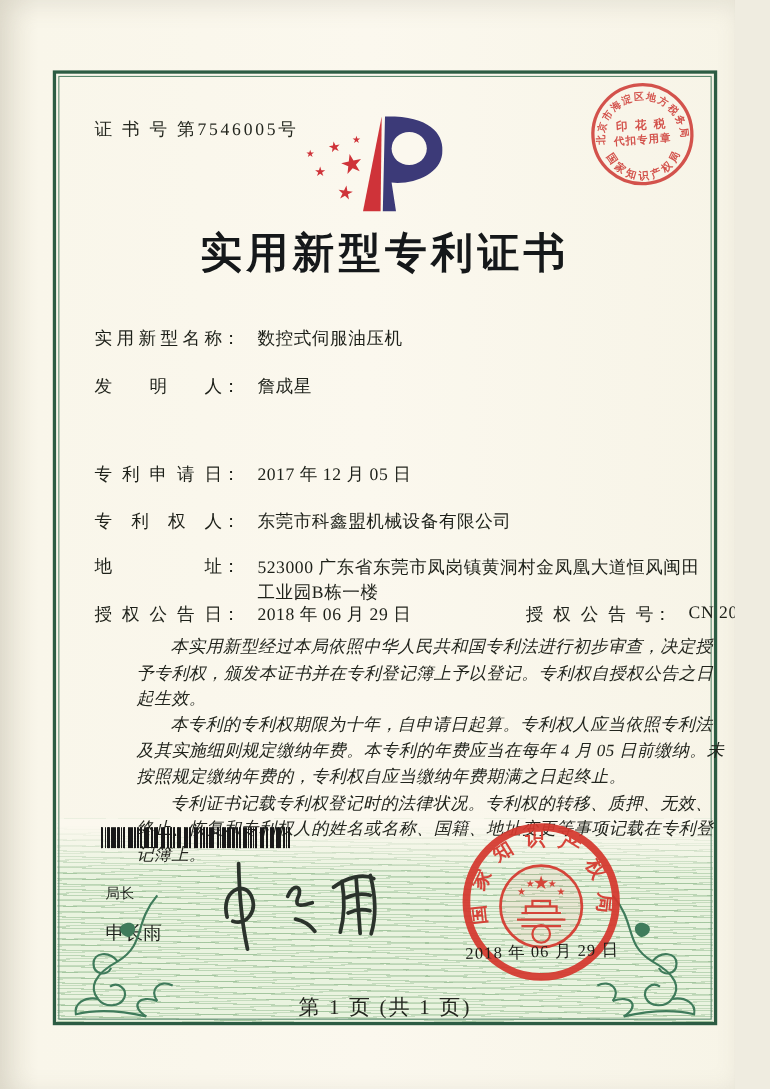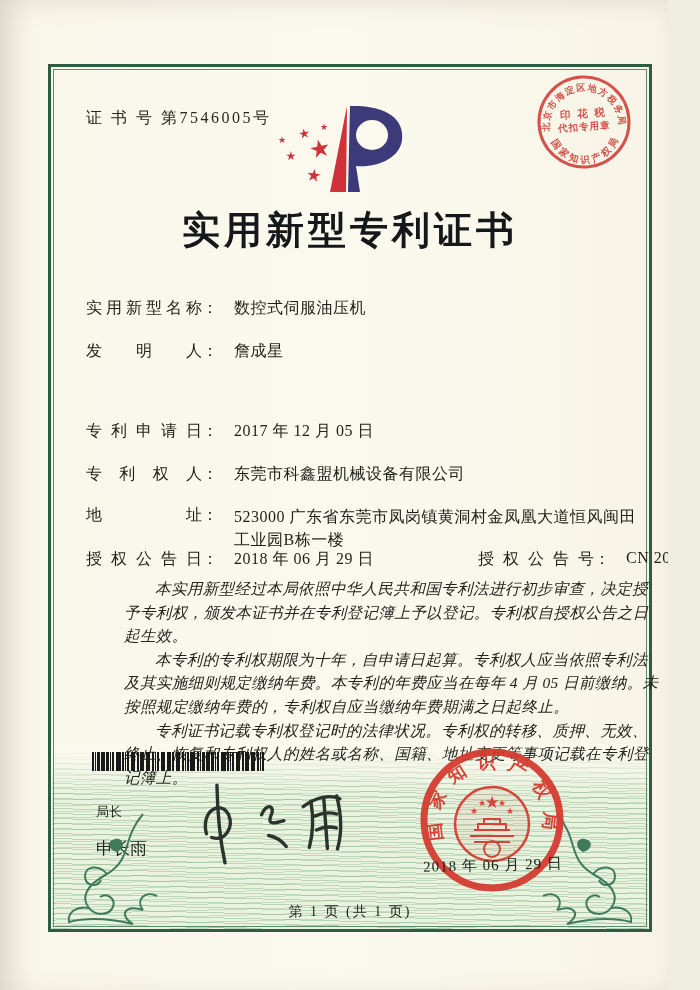--- a/index.html
+++ b/index.html
@@ -65,21 +65,21 @@
   .seal{position:absolute;left:418px;top:746px;width:148px;height:148px;opacity:.93;}
   .seal-date{
     position:absolute;left:412px;top:856px;width:162px;text-align:center;
     font-size:15px;color:#1b1d18;letter-spacing:1px;transform:rotate(-1.5deg);
   }
   .flourish{position:absolute;width:106px;height:116px;}
   .flourish.left{left:55px;top:812px;}
   .flourish.right{left:539px;top:812px;transform:scaleX(-1);}
   .footer{
     position:absolute;left:48px;top:903px;width:604px;text-align:center;
-    font-size:14px;color:#23261f;letter-spacing:2px;
+    font-size:19px;color:#23261f;letter-spacing:2px;
   }
 </style>
 </head>
 <body>
 
 <div class="page">
 
   <div class="green-panel"></div>
 
   <div class="frame"></div>

